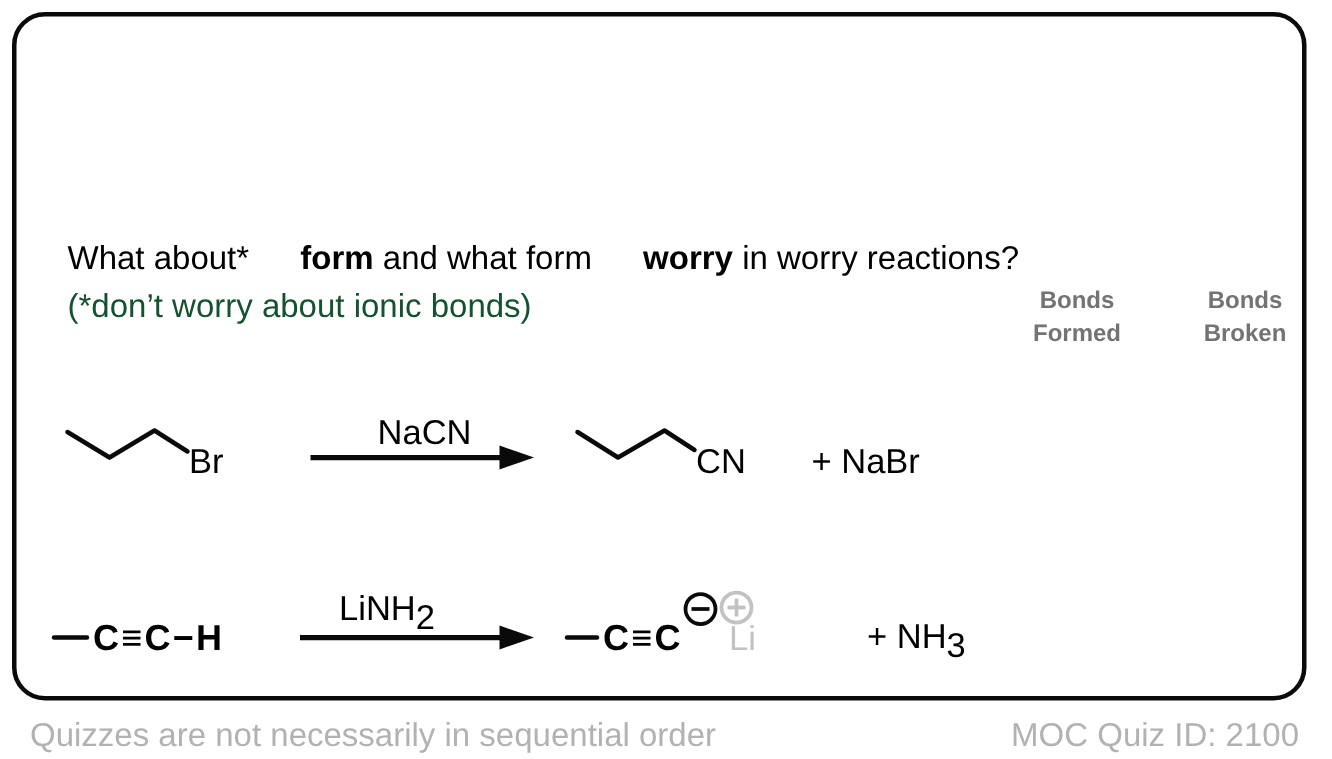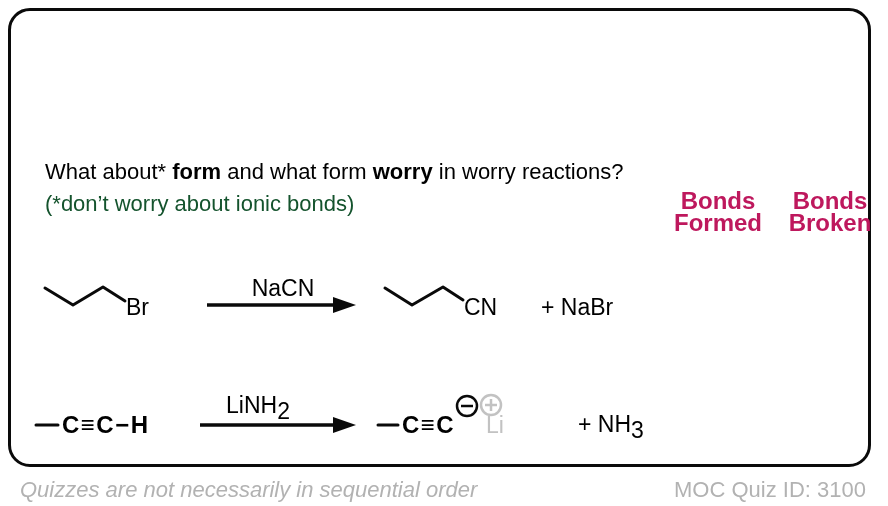--- a/index.html
+++ b/index.html
@@ -8,40 +8,40 @@
     font-family:"Liberation Sans","DejaVu Sans",sans-serif;color:#000;
   }
   .frame{
     position:absolute;left:8px;top:8px;width:863px;height:459px;
     border:3px solid #0a0a0a;border-radius:22px;box-sizing:border-box;
   }
   .question{
     position:absolute;left:45px;top:159px;font-size:22px;line-height:26px;color:#000;
     white-space:nowrap;
   }
-  .question b{font-weight:bold;}
+  .question b{font-weight:bold;margin-left:28px;}
   .note{
     position:absolute;left:45px;top:191px;font-size:22px;line-height:26px;color:#14532d;
     white-space:nowrap;
   }
   .col-header{
     position:absolute;top:190px;width:110px;text-align:center;
-    font-size:24px;font-weight:bold;line-height:22px;color:#be185d;
+    font-size:16px;font-weight:bold;line-height:22px;color:#737373;
   }
   .col-formed{left:663px;}
   .col-broken{left:775px;}
   svg.rxn{position:absolute;overflow:visible;}
   svg.rxn text{
     font-family:"Liberation Sans","DejaVu Sans",sans-serif;
     font-size:23px;fill:#000;
   }
   svg.rxn text.formula{font-size:24px;letter-spacing:1.5px;}
   svg.rxn text.gray{fill:#c2c2c2;}
   .footer-left{
-    position:absolute;left:20px;top:477px;font-size:22px;font-style:italic;
+    position:absolute;left:20px;top:477px;font-size:22px;
     color:#b2b2b2;white-space:nowrap;
   }
   .footer-right{
     position:absolute;right:22px;top:477px;font-size:22px;color:#b2b2b2;white-space:nowrap;
   }
 </style>
 </head>
 <body>
 
 <div class="canvas">
@@ -93,15 +93,15 @@
 
     <circle cx="461" cy="20" r="10" fill="none" stroke="#c2c2c2" stroke-width="2.5"></circle>
     <line x1="455" y1="20" x2="467" y2="20" stroke="#c2c2c2" stroke-width="2.5"></line>
     <line x1="461" y1="14" x2="461" y2="26" stroke="#c2c2c2" stroke-width="2.5"></line>
     <text x="456" y="48" class="gray">Li</text>
 
     <text x="548" y="47"><tspan>+ NH</tspan><tspan dy="6" class="sub">3</tspan></text>
   </svg>
 
   <div class="footer-left">Quizzes are not necessarily in sequential order</div>
-  <div class="footer-right">MOC Quiz ID: 3100</div>
+  <div class="footer-right">MOC Quiz ID: 2100</div>
 
 </div>
 
 </body></html>

